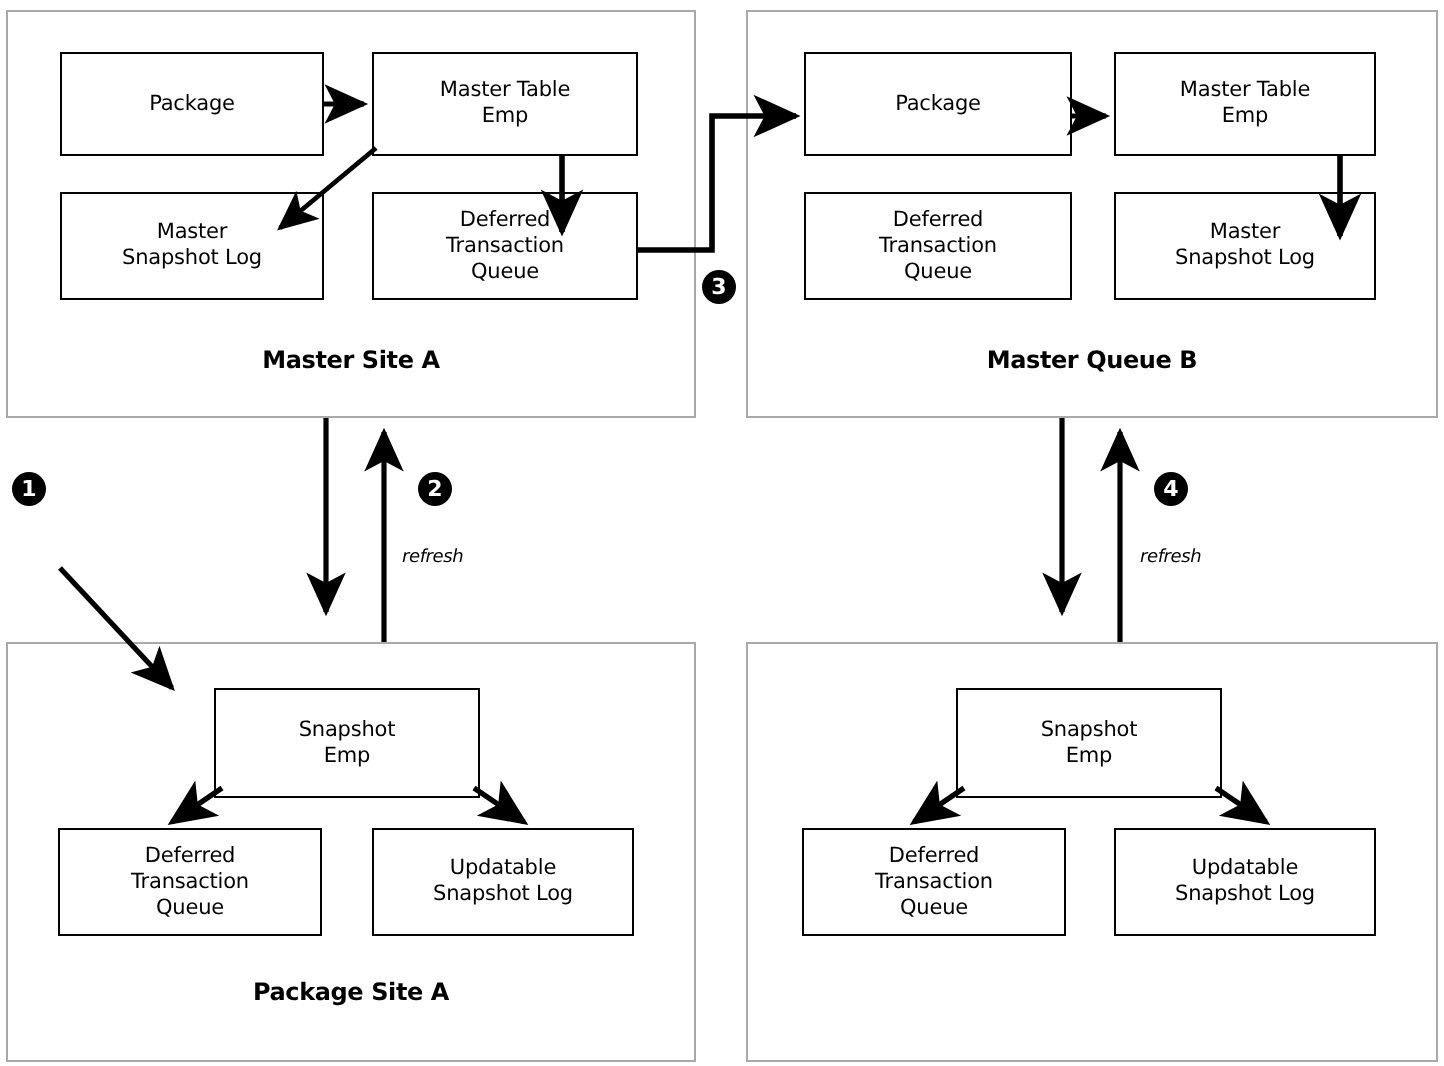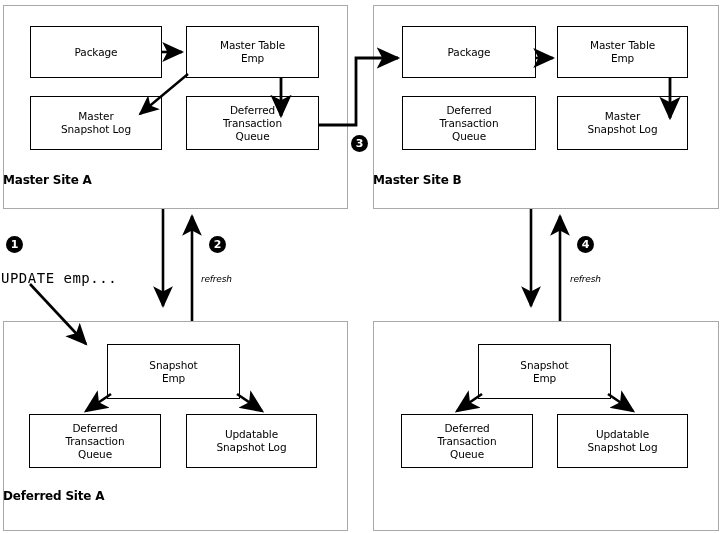--- a/index.html
+++ b/index.html
@@ -24,21 +24,21 @@
   }
   .panel {
     position: absolute;
     border: 1px solid #a9a9a9;
     background: transparent;
     box-sizing: border-box;
   }
   .panel-title {
     position: absolute;
     width: 100%;
-    text-align: left;
+    text-align: center;
     font-family: "DejaVu Sans", sans-serif;
     font-weight: bold;
     font-size: 12px;
     color: #000000;
     letter-spacing: -0.2px;
   }
   .node {
     position: absolute;
     border: 1.6px solid #000000;
     background: #ffffff;
@@ -91,22 +91,22 @@
 <body>
 
 <div id="canvas">
 
   <div class="panel" style="left:3px; top:5px; width:345px; height:204px;"></div>
   <div class="panel" style="left:373px; top:5px; width:346px; height:204px;"></div>
   <div class="panel" style="left:3px; top:321px; width:345px; height:210px;"></div>
   <div class="panel" style="left:373px; top:321px; width:346px; height:210px;"></div>
 
   <div class="panel-title" style="left:3px; top:173px; width:345px;">Master Site A</div>
-  <div class="panel-title" style="left:373px; top:173px; width:346px;">Master Site B</div>
-  <div class="panel-title" style="left:3px; top:489px; width:345px;">Deferred Site A</div>
+  <div class="panel-title" style="left:373px; top:173px; width:346px;">Master Queue B</div>
+  <div class="panel-title" style="left:3px; top:489px; width:345px;">Package Site A</div>
 
   <div class="node" style="left:30px; top:26px; width:132px; height:52px;">Package</div>
   <div class="node" style="left:186px; top:26px; width:133px; height:52px;">Master Table
 Emp</div>
   <div class="node" style="left:30px; top:96px; width:132px; height:54px;">Master
 Snapshot Log</div>
   <div class="node" style="left:186px; top:96px; width:133px; height:54px;">Deferred
 Transaction
 Queue</div>
 
@@ -174,17 +174,16 @@
     <line x1="482" y1="394" x2="457" y2="411" stroke="#000000" stroke-width="2.6" marker-end="url(#ahs)"></line>
 
     <line x1="608" y1="394" x2="633" y2="411" stroke="#000000" stroke-width="2.6" marker-end="url(#ahs)"></line>
   </svg>
 
   <div class="step-badge" style="left:6px; top:236px;">1</div>
   <div class="step-badge" style="left:209px; top:236px;">2</div>
   <div class="step-badge" style="left:351px; top:135px;">3</div>
   <div class="step-badge" style="left:577px; top:236px;">4</div>
 
-  <div class="code-label" style="left:1px; top:270px;">UPDATE emp...</div>
   <div class="edge-label" style="left:201px; top:274px;">refresh</div>
   <div class="edge-label" style="left:570px; top:274px;">refresh</div>
 
 </div>
 
 </body></html>

